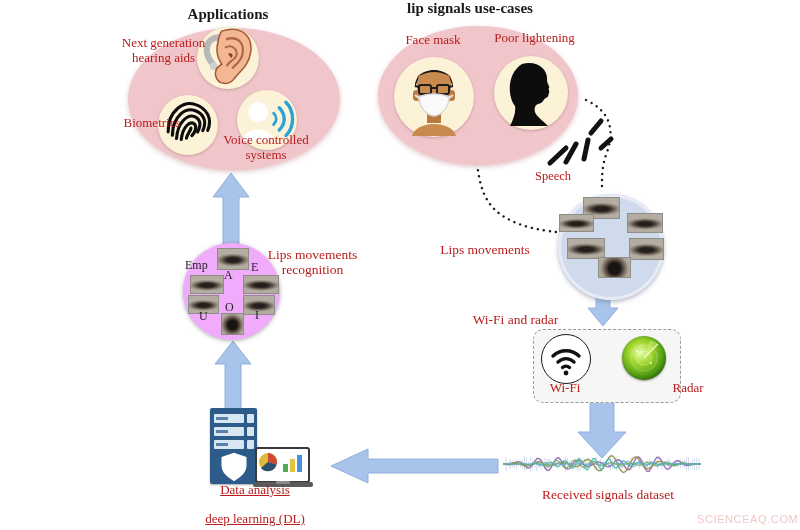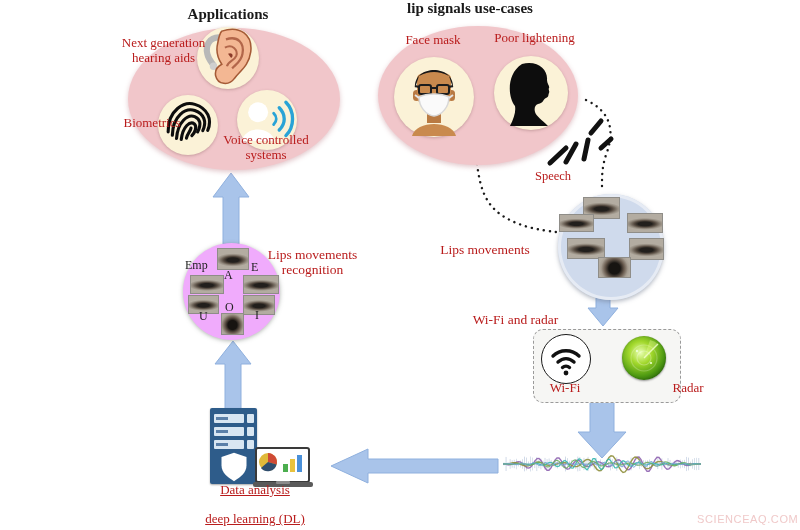--- a/index.html
+++ b/index.html
@@ -276,20 +276,21 @@
       <line x1="189.6" y1="17.32167689835478" x2="189.6" y2="26.67832310164522" stroke="#8fa6c6" stroke-width="0.55" opacity="0.75"></line>
       <line x1="191.64999999999998" y1="16.07581942723482" x2="191.64999999999998" y2="27.92418057276518" stroke="#8fa6c6" stroke-width="0.55" opacity="0.75"></line>
       <line x1="193.7" y1="15.814347523337347" x2="193.7" y2="28.185652476662653" stroke="#8fa6c6" stroke-width="0.55" opacity="0.75"></line>
       <line x1="195.74999999999997" y1="15.993333327758592" x2="195.74999999999997" y2="28.00666667224141" stroke="#8fa6c6" stroke-width="0.55" opacity="0.75"></line>
       <path d="M0.0,22.0 L2.0,22.1 L4.0,22.5 L6.0,22.7 L8.0,22.6 L10.0,22.0 L12.0,21.0 L14.0,20.0 L16.0,19.7 L18.0,20.3 L20.0,22.0 L22.0,24.1 L24.0,25.8 L26.0,26.1 L28.0,24.8 L30.0,22.0 L32.0,18.9 L34.0,16.6 L36.0,16.4 L38.0,18.4 L40.0,22.0 L42.0,25.8 L44.0,28.2 L46.0,28.3 L48.0,25.9 L50.0,22.0 L52.0,18.2 L54.0,15.9 L56.0,16.0 L58.0,18.4 L60.0,22.0 L62.0,25.3 L64.0,27.1 L66.0,26.9 L68.0,24.8 L70.0,22.0 L72.0,19.5 L74.0,18.3 L76.0,18.5 L78.0,20.0 L80.0,22.0 L82.0,23.7 L84.0,24.6 L86.0,24.4 L88.0,23.4 L90.0,22.0 L92.0,20.7 L94.0,19.9 L96.0,19.9 L98.0,20.7 L100.0,22.0 L102.0,23.5 L104.0,24.6 L106.0,24.8 L108.0,23.9 L110.0,22.0 L112.0,19.8 L114.0,18.1 L116.0,17.8 L118.0,19.2 L120.0,22.0 L122.0,25.2 L124.0,27.5 L126.0,27.8 L128.0,25.8 L130.0,22.0 L132.0,17.9 L134.0,15.2 L136.0,15.0 L138.0,17.6 L140.0,22.0 L142.0,26.5 L144.0,29.3 L146.0,29.2 L148.0,26.4 L150.0,22.0 L152.0,17.8 L154.0,15.3 L156.0,15.5 L158.0,18.2 L160.0,22.0 L162.0,25.4 L164.0,27.2 L166.0,26.9 L168.0,24.8 L170.0,22.0 L172.0,19.7 L174.0,18.6 L176.0,19.0 L178.0,20.4 L180.0,22.0 L182.0,23.2 L184.0,23.6 L186.0,23.3 L188.0,22.6 L190.0,22.0 L192.0,21.7 L194.0,21.7 L196.0,21.8 L198.0,22.0 " fill="none" stroke="#8e63b0" stroke-width="1.4" opacity="0.9"></path>
       <path d="M0.0,22.0 L2.0,22.2 L4.0,22.1 L6.0,21.8 L8.0,21.3 L10.0,20.8 L12.0,20.6 L14.0,20.9 L16.0,21.5 L18.0,22.5 L20.0,23.4 L22.0,23.9 L24.0,24.0 L26.0,23.5 L28.0,22.6 L30.0,21.6 L32.0,20.7 L34.0,20.2 L36.0,20.1 L38.0,20.6 L40.0,21.4 L42.0,22.3 L44.0,23.0 L46.0,23.4 L48.0,23.4 L50.0,23.1 L52.0,22.6 L54.0,21.9 L56.0,21.2 L58.0,20.7 L60.0,20.5 L62.0,20.7 L64.0,21.2 L66.0,22.1 L68.0,23.1 L70.0,24.1 L72.0,24.6 L74.0,24.5 L76.0,23.6 L78.0,22.0 L80.0,20.1 L82.0,18.4 L84.0,17.4 L86.0,17.6 L88.0,19.1 L90.0,21.7 L92.0,24.8 L94.0,27.4 L96.0,28.8 L98.0,28.5 L100.0,26.3 L102.0,22.8 L104.0,18.8 L106.0,15.4 L108.0,13.7 L110.0,14.1 L112.0,16.7 L114.0,20.7 L116.0,25.1 L118.0,28.6 L120.0,30.4 L122.0,29.9 L124.0,27.4 L126.0,23.6 L128.0,19.6 L130.0,16.5 L132.0,15.0 L134.0,15.5 L136.0,17.5 L138.0,20.5 L140.0,23.5 L142.0,25.8 L144.0,26.8 L146.0,26.4 L148.0,25.0 L150.0,23.1 L152.0,21.3 L154.0,20.0 L156.0,19.4 L158.0,19.6 L160.0,20.4 L162.0,21.4 L164.0,22.3 L166.0,22.9 L168.0,23.1 L170.0,23.0 L172.0,22.7 L174.0,22.3 L176.0,21.9 L178.0,21.7 L180.0,21.5 L182.0,21.5 L184.0,21.7 L186.0,21.8 L188.0,22.0 L190.0,22.1 L192.0,22.2 L194.0,22.2 L196.0,22.1 L198.0,22.0 " fill="none" stroke="#8f8f3c" stroke-width="1.4" opacity="0.9"></path>
       <path d="M0.0,22.0 L2.0,21.9 L4.0,21.9 L6.0,22.0 L8.0,22.1 L10.0,22.3 L12.0,22.2 L14.0,22.0 L16.0,21.7 L18.0,21.6 L20.0,21.8 L22.0,22.1 L24.0,22.4 L26.0,22.4 L28.0,22.1 L30.0,21.7 L32.0,21.3 L34.0,21.4 L36.0,22.0 L38.0,22.8 L40.0,23.1 L42.0,22.7 L44.0,21.6 L46.0,20.5 L48.0,20.3 L50.0,21.4 L52.0,23.3 L54.0,24.5 L56.0,24.1 L58.0,22.0 L60.0,19.5 L62.0,18.4 L64.0,19.9 L66.0,23.2 L68.0,26.0 L70.0,26.2 L72.0,23.4 L74.0,19.3 L76.0,16.8 L78.0,17.8 L80.0,21.9 L82.0,26.2 L84.0,27.8 L86.0,25.3 L88.0,20.5 L90.0,16.7 L92.0,16.6 L94.0,20.2 L96.0,24.9 L98.0,27.6 L100.0,26.3 L102.0,22.2 L104.0,18.3 L106.0,17.0 L108.0,19.2 L110.0,23.0 L112.0,25.8 L114.0,25.7 L116.0,23.3 L118.0,20.3 L120.0,18.8 L122.0,19.6 L124.0,21.8 L126.0,23.7 L128.0,24.2 L130.0,23.2 L132.0,21.6 L134.0,20.6 L136.0,20.6 L138.0,21.5 L140.0,22.5 L142.0,23.0 L144.0,22.8 L146.0,22.1 L148.0,21.4 L150.0,21.2 L152.0,21.5 L154.0,22.1 L156.0,22.7 L158.0,22.8 L160.0,22.3 L162.0,21.6 L164.0,21.1 L166.0,21.2 L168.0,21.9 L170.0,22.7 L172.0,23.0 L174.0,22.7 L176.0,21.8 L178.0,21.2 L180.0,21.1 L182.0,21.6 L184.0,22.4 L186.0,22.8 L188.0,22.6 L190.0,22.1 L192.0,21.7 L194.0,21.7 L196.0,21.9 L198.0,22.0 " fill="none" stroke="#35b8ae" stroke-width="1.2" opacity="0.9"></path>
       <path d="M0.0,22.0 L2.0,22.0 L4.0,22.0 L6.0,22.1 L8.0,22.2 L10.0,22.2 L12.0,22.1 L14.0,21.8 L16.0,21.5 L18.0,21.4 L20.0,21.5 L22.0,22.0 L24.0,22.7 L26.0,23.2 L28.0,23.2 L30.0,22.5 L32.0,21.4 L34.0,20.3 L36.0,19.9 L38.0,20.4 L40.0,21.9 L42.0,23.7 L44.0,24.9 L46.0,24.8 L48.0,23.3 L50.0,21.0 L52.0,19.0 L54.0,18.3 L56.0,19.3 L58.0,21.6 L60.0,24.3 L62.0,26.0 L64.0,25.8 L66.0,23.9 L68.0,21.1 L70.0,18.7 L72.0,17.9 L74.0,19.0 L76.0,21.4 L78.0,23.9 L80.0,25.4 L82.0,25.3 L84.0,23.7 L86.0,21.5 L88.0,19.7 L90.0,19.2 L92.0,19.9 L94.0,21.5 L96.0,23.0 L98.0,23.9 L100.0,23.8 L102.0,23.0 L104.0,21.8 L106.0,21.0 L108.0,20.7 L110.0,21.0 L112.0,21.7 L114.0,22.4 L116.0,22.9 L118.0,22.9 L120.0,22.6 L122.0,22.0 L124.0,21.4 L126.0,21.0 L128.0,21.1 L130.0,21.6 L132.0,22.4 L134.0,23.1 L136.0,23.3 L138.0,22.9 L140.0,22.0 L142.0,21.0 L144.0,20.3 L146.0,20.4 L148.0,21.3 L150.0,22.6 L152.0,23.7 L154.0,24.1 L156.0,23.5 L158.0,22.2 L160.0,20.8 L162.0,19.9 L164.0,20.0 L166.0,21.0 L168.0,22.5 L170.0,23.6 L172.0,23.9 L174.0,23.3 L176.0,22.3 L178.0,21.2 L180.0,20.7 L182.0,20.8 L184.0,21.4 L186.0,22.2 L188.0,22.6 L190.0,22.6 L192.0,22.4 L194.0,22.1 L196.0,21.9 L198.0,22.0 " fill="none" stroke="#6fae5f" stroke-width="1.1" opacity="0.9"></path>
       <path d="M0.0,22.0 L2.0,22.1 L4.0,22.0 L6.0,21.7 L8.0,21.6 L10.0,22.0 L12.0,22.6 L14.0,22.8 L16.0,22.0 L18.0,21.0 L20.0,21.0 L22.0,22.1 L24.0,23.3 L26.0,23.2 L28.0,21.8 L30.0,20.5 L32.0,20.8 L34.0,22.3 L36.0,23.6 L38.0,23.2 L40.0,21.6 L42.0,20.4 L44.0,20.9 L46.0,22.5 L48.0,23.5 L50.0,22.9 L52.0,21.5 L54.0,20.7 L56.0,21.3 L58.0,22.5 L60.0,23.1 L62.0,22.5 L64.0,21.5 L66.0,21.1 L68.0,21.6 L70.0,22.4 L72.0,22.8 L74.0,22.3 L76.0,21.5 L78.0,21.2 L80.0,21.7 L82.0,22.5 L84.0,22.9 L86.0,22.3 L88.0,21.3 L90.0,20.9 L92.0,21.7 L94.0,23.0 L96.0,23.4 L98.0,22.3 L100.0,20.6 L102.0,20.2 L104.0,21.8 L106.0,23.8 L108.0,24.2 L110.0,22.1 L112.0,19.7 L114.0,19.6 L116.0,22.1 L118.0,24.7 L120.0,24.6 L122.0,21.7 L124.0,19.0 L126.0,19.3 L128.0,22.5 L130.0,25.2 L132.0,24.6 L134.0,21.3 L136.0,18.8 L138.0,19.7 L140.0,22.8 L142.0,25.0 L144.0,24.0 L146.0,21.1 L148.0,19.3 L150.0,20.4 L152.0,22.9 L154.0,24.3 L156.0,23.2 L158.0,21.1 L160.0,20.2 L162.0,21.1 L164.0,22.7 L166.0,23.3 L168.0,22.6 L170.0,21.4 L172.0,21.1 L174.0,21.7 L176.0,22.4 L178.0,22.6 L180.0,22.2 L182.0,21.7 L184.0,21.7 L186.0,21.9 L188.0,22.1 L190.0,22.1 L192.0,22.0 L194.0,22.0 L196.0,22.0 L198.0,22.0 " fill="none" stroke="#7aa7d8" stroke-width="1" opacity="0.9"></path>
     </svg>
+  <div class="abs lbl" style="left:528px;top:487px;width:160px;font-size:13.5px;">Received signals dataset</div>
 
   <div class="abs server" style="left:210px;top:408px;width:47px;height:76px;">
     <div class="srv-bar" style="top:6px;">
         <span></span>
       </div>
     <div class="srv-sq" style="top:6px;"></div>
     <div class="srv-bar" style="top:19px;">
         <span></span>
       </div>
     <div class="srv-sq" style="top:19px;"></div>

